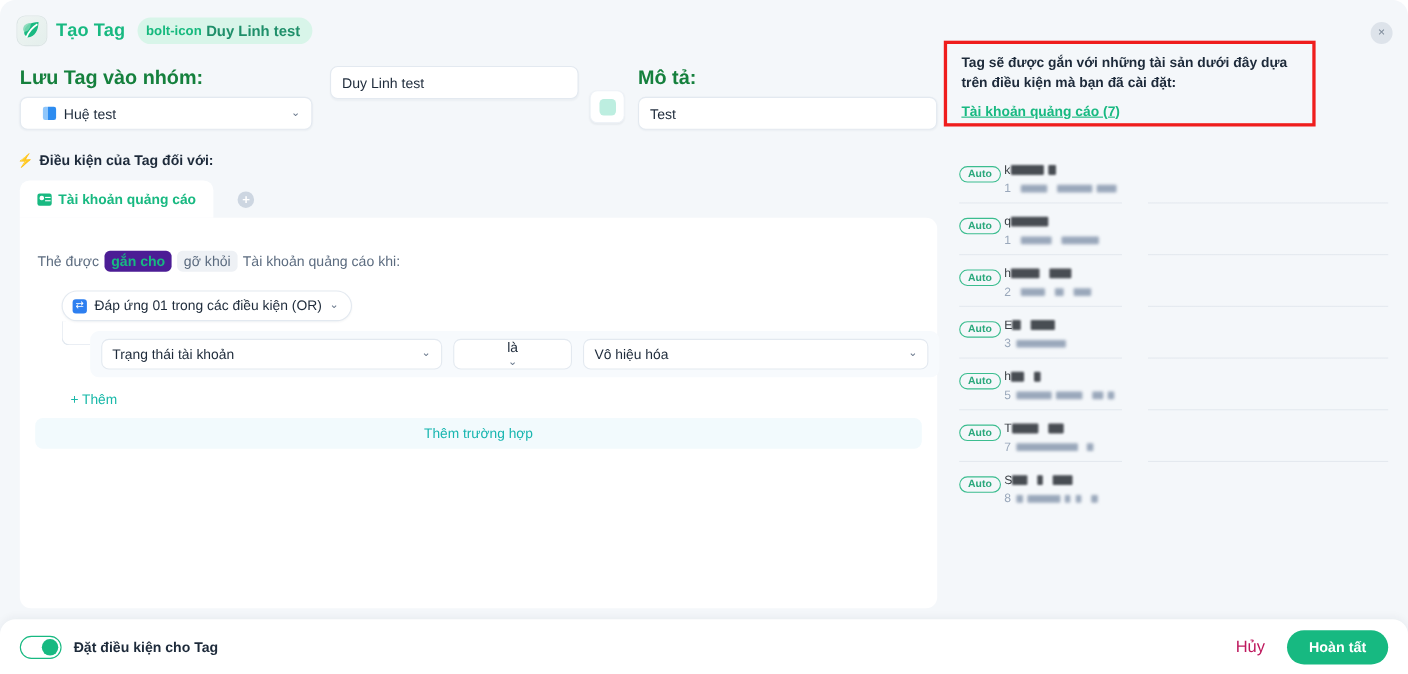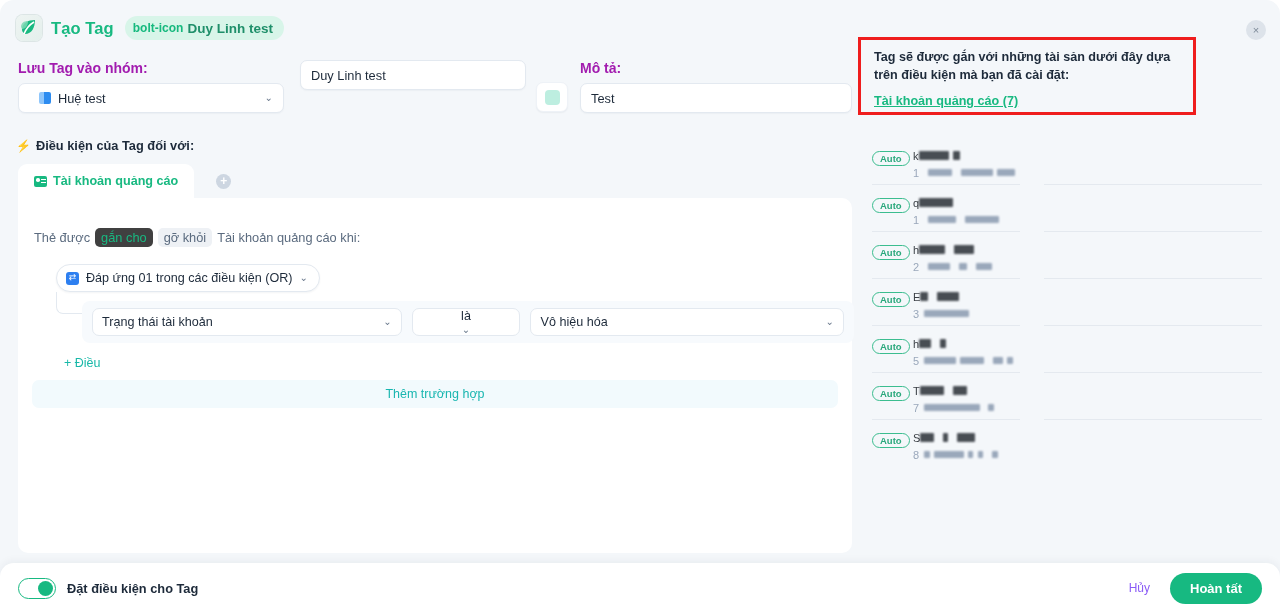--- a/index.html
+++ b/index.html
@@ -44,21 +44,21 @@
     width: 20px; height: 20px; border-radius: 50%;
     background: #dde3ea; color: #7d8a99;
     display: flex; align-items: center; justify-content: center;
     font-size: 11px; cursor: pointer; border: none;
   }
 
   
   .formrow { position: absolute; left: 0; top: 60px; width: 860px; height: 62px; }
   .field { position: absolute; }
   .flabel {
-    font-size: 14px; font-weight: bold; color: #a21caf;
+    font-size: 18px; font-weight: bold; color: #15803d;
     display: block; margin-bottom: 7px;
   }
   .ctrl {
     height: 30px; background: #fff; border: 1px solid #e3e9f0;
     border-radius: 7px; display: flex; align-items: center;
     padding: 0 10px; font-size: 12.8px; color: #1d2a3a;
     box-shadow: 0 1px 1.5px rgba(26,42,64,.04);
   }
   .ctrl.sel { justify-content: space-between; cursor: pointer; }
   .ctrl .inner { display: flex; align-items: center; gap: 7px; }
@@ -119,21 +119,21 @@
     border-radius: 0 10px 10px 10px;
   }
   .attachrow {
     position: absolute; left: 16px; top: 30px;
     display: flex; align-items: center; gap: 5px;
     font-size: 12.8px; color: #5b6b7f;
   }
   .seg {
     padding: 2px 6px; border-radius: 5px; cursor: pointer;
   }
-  .seg.on { background: #404040; color: #18b981; font-weight: normal; }
+  .seg.on { background: #4c1d95; color: #18b981; font-weight: bold; }
   .seg.off { background: #eef1f5; color: #5b6b7f; }
 
   .orsel {
     position: absolute; left: 38px; top: 66px; height: 28px;
     background: #fff; border: 1px solid #e3e9f0; border-radius: 14px;
     display: flex; align-items: center; gap: 7px; padding: 0 11px 0 9px;
     font-size: 12.6px; color: #1d2a3a; cursor: pointer;
     box-shadow: 0 1px 2px rgba(26,42,64,.05);
   }
   .oricon {
@@ -221,21 +221,21 @@
     width: 38px; height: 21px; border-radius: 11px; background: #fff;
     border: 1.5px solid #17b981; position: relative; cursor: pointer;
     flex: 0 0 auto;
   }
   .toggle::after {
     content: ""; position: absolute; right: 2px; top: 2px;
     width: 15px; height: 15px; border-radius: 50%; background: #17b981;
   }
   .toglabel { margin-left: 11px; font-size: 12.8px; font-weight: bold; color: #1d2a3a; }
   .spacer { flex: 1 1 auto; }
-  .cancel { font-size: 12px; color: #8b5cf6; cursor: pointer; margin-right: 20px; }
+  .cancel { font-size: 15px; color: #be185d; cursor: pointer; margin-right: 20px; }
   .primary {
     height: 31px; padding: 0 20px; border-radius: 16px; border: none;
     background: #17b981; color: #fff; font-size: 13px; font-weight: bold;
     cursor: pointer; font-family: "Liberation Sans", sans-serif;
   }
 </style>
 </head>
 <body>
 
 <div class="app">
@@ -325,21 +325,21 @@
       <div class="cond-sel cs2">
         <span>là</span>
         <span class="chev">⌄</span>
       </div>
       <div class="cond-sel cs3">
         <span>Vô hiệu hóa</span>
         <span class="chev">⌄</span>
       </div>
     </div>
 
-    <div class="addmore">+ Điều</div>
+    <div class="addmore">+ Thêm</div>
     <div class="addcase">Thêm trường hợp</div>
   </div>
 
   <div class="rightbox">
     <div class="rb-text">Tag sẽ được gắn với những tài sản dưới đây dựa trên điều kiện mà bạn đã cài đặt:</div>
     <span class="rb-link">Tài khoản quảng cáo (7)</span>
   </div>
 
   <div class="rlist">
 

